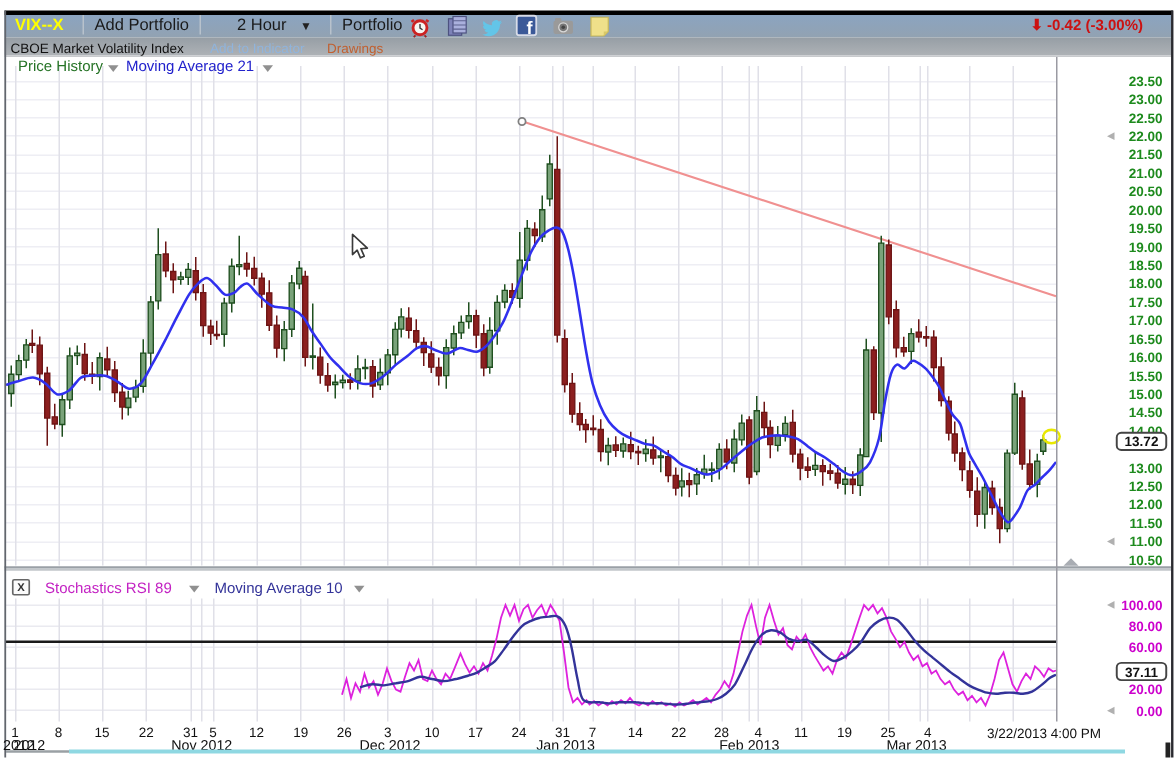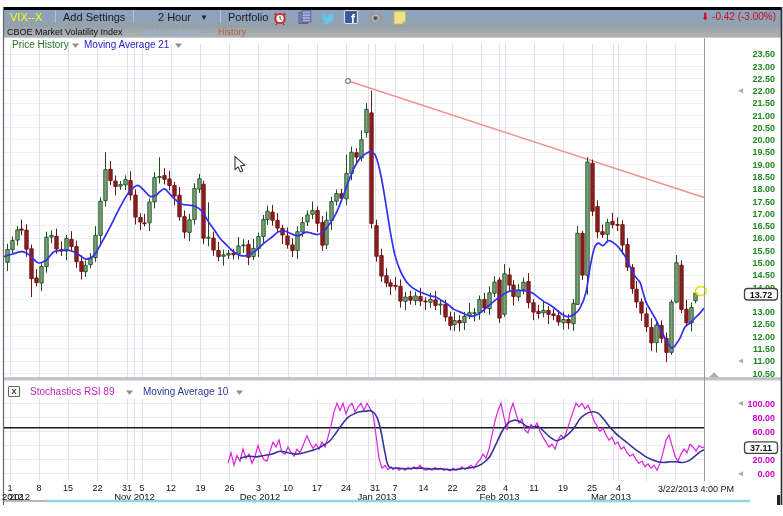--- a/index.html
+++ b/index.html
@@ -5,32 +5,32 @@
 #bar-black{position:absolute;left:3px;top:7px;width:779px;height:2.5px;background:#000}
 #bar1{position:absolute;left:3px;top:9.5px;width:779px;height:15.5px;background:linear-gradient(#8ba4c0,#92a2b2)}
 #bar2{position:absolute;left:3px;top:25px;width:779px;height:13px;background:linear-gradient(#969ea5,#aeb2b6);border-bottom:1px solid #c8cacd}
 .t1{position:absolute;top:11px;font-size:11px;color:#1a1a1a}
 .sep{position:absolute;top:10px;width:1px;height:13px;background:#b8c2cc}
 .t2{position:absolute;top:26.5px;font-size:9px;color:#1a1a1a}
 </style></head><body>
 <div id="bar-black"></div>
 <div id="bar1"></div>
 <div id="bar2"></div>
-<div class="t1" style="left:10px;color:#ffff00;font-weight:normal">VIX--X</div>
+<div class="t1" style="left:10px;color:#ffff00;font-weight:bold">VIX--X</div>
 <div class="sep" style="left:55px"></div>
-<div class="t1" style="left:63px">Add Settings</div>
+<div class="t1" style="left:63px">Add Portfolio</div>
 <div class="sep" style="left:133px"></div>
 <div class="t1" style="left:158px">2 Hour</div>
 <div class="t1" style="left:200px;color:#222;font-size:8px;top:13px">▼</div>
 <div class="sep" style="left:220px"></div>
 <div class="t1" style="left:228px">Portfolio</div>
-<div class="t1" style="right:7px;color:#cc1111;font-weight:normal;white-space:nowrap;font-size:10px">⬇︎ -0.42 (-3.00%)</div>
+<div class="t1" style="right:21px;color:#cc1111;font-weight:bold;white-space:nowrap;font-size:10px">⬇︎ -0.42 (-3.00%)</div>
 <div class="t2" style="left:7px;font-weight:normal;color:#111">CBOE Market Volatility Index</div>
 <div class="t2" style="left:140px;color:#90b4dc">Add to Indicator</div>
-<div class="t2" style="left:218px;color:#c06030">History</div>
+<div class="t2" style="left:218px;color:#c06030">Drawings</div>
 <svg width="783" height="38" viewBox="0 0 783 38" xmlns="http://www.w3.org/2000/svg" font-family="Liberation Sans, sans-serif" style="position:absolute;left:0;top:0">
 <g>
 <circle cx="280" cy="18.5" r="5.6" fill="#cc2222"></circle>
       <circle cx="280" cy="18.5" r="3.7" fill="#f6f6f2"></circle>
 <path d="M280 16v2.7l1.7 1.1" stroke="#333" stroke-width="0.9" fill="none"></path>
 <path d="M276 13.3l-1.7 1.2M284 13.3l1.7 1.2" stroke="#cc2222" stroke-width="1.6"></path>
 <path d="M277 23.6l-1.2 1.2M283 23.6l1.2 1.2" stroke="#992222" stroke-width="1.2"></path>
 </g>
 <g>
 <rect x="299" y="12.5" width="8.8" height="11" fill="#7d82b8" stroke="#4d5280" stroke-width="0.8"></rect>

